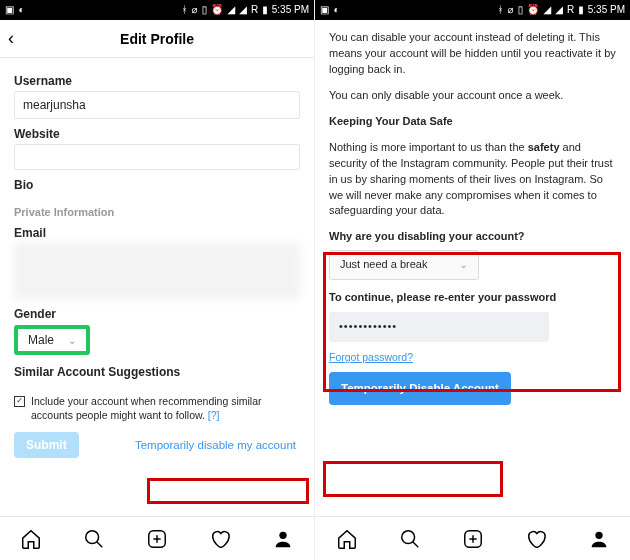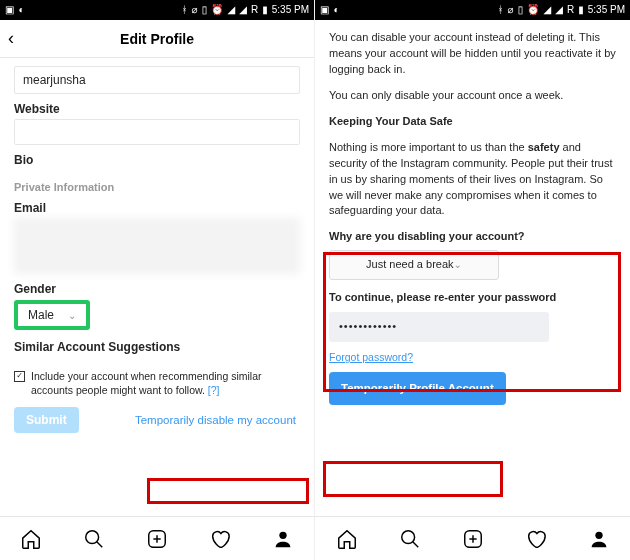--- a/index.html
+++ b/index.html
@@ -32,21 +32,21 @@
   .temp-link { color:#3897f0; font-size:11.5px; font-weight:500; padding:3px 4px; }
   .redbox1 { border:3px solid #d40000; position:absolute; pointer-events:none; }
   .bottomnav { height: 44px; border-top:1px solid #e6e6e6; display:flex; align-items:center; justify-content:space-around; }
   .nav-ico { width:22px; height:22px; display:flex; align-items:center; justify-content:center; }
   .nav-ico svg { width:22px; height:22px; }
   
   .content2 { flex:1; overflow:hidden; padding: 10px 14px 0 14px; font-size:11px; color:#262626; line-height:1.45; }
   .content2 p { margin-bottom:10px; }
   .content2 strong { font-weight:700; }
   .content2 .hl { font-weight:700; }
-  .select { border:1px solid #dbdbdb; border-radius:3px; padding:6px 10px; font-size:11px; display:flex; align-items:center; justify-content:center; width: 170px; margin-top:5px; background:#fafafa;}
+  .select { border:1px solid #dbdbdb; border-radius:3px; padding:6px 10px; font-size:11px; display:flex; align-items:center; justify-content:space-between; width: 150px; margin-top:5px; background:#fafafa;}
   .pwd { background:#eef0f3; border:none; border-radius:3px; padding:7px 10px; font-size:11px; width: 220px; margin-top:6px; letter-spacing:1px; }
   .forgot { color:#3897f0; font-size:10.5px; margin-top:8px; display:inline-block;text-decoration:underline; }
   .disable-btn { background:#3897f0; color:#fff; font-weight:600; padding:8px 12px; border-radius:4px; font-size:11.5px; display:inline-block; margin-top:6px; }
   .redbox2 { border:3px solid #d40000; position:absolute; pointer-events:none; }
 </style>
 </head>
 <body>
 
 <div class="wrap">
 
@@ -66,20 +66,21 @@
         <span class="sb-ico">R</span>
         <span class="sb-ico">▮</span>
         <span class="sb-ico">5:35 PM</span>
       </div>
     </div>
     <div class="header">
       <span class="back">‹</span>
       <span class="header-title">Edit Profile</span>
     </div>
     <div class="content">
+      <div class="label">Username</div>
       <div class="field">mearjunsha</div>
 
       <div class="label">Website</div>
       <div class="field"></div>
 
       <div class="label">Bio</div>
 
       <div class="section-muted">Private Information</div>
       <div class="label">Email</div>
       <div class="blurbox"></div>
@@ -175,21 +176,21 @@
         <div class="hl">Why are you disabling your account?</div>
         <div class="select">
           <span>Just need a break</span>
           <span class="chev">⌄</span>
         </div>
         <div class="hl" style="margin-top:10px;">To continue, please re-enter your password</div>
         <div class="pwd">••••••••••••</div>
         <span class="forgot">Forgot password?</span>
       </div>
 
-      <div class="disable-btn">Temporarily Profile Account</div>
+      <div class="disable-btn">Temporarily Disable Account</div>
     </div>
 
     <div class="redbox2" style="left:8px; top:252px; width:298px; height:140px;"></div>
     <div class="redbox2" style="left:8px; top:461px; width:180px; height:36px;"></div>
 
     <div class="bottomnav">
       <div class="nav-ico">
           <svg viewBox="0 0 24 24" fill="none" stroke="#000" stroke-width="1.6">
             <path d="M3 11l9-8 9 8v10a1 1 0 0 1-1 1h-5v-7h-6v7H4a1 1 0 0 1-1-1z"></path>
           </svg>

